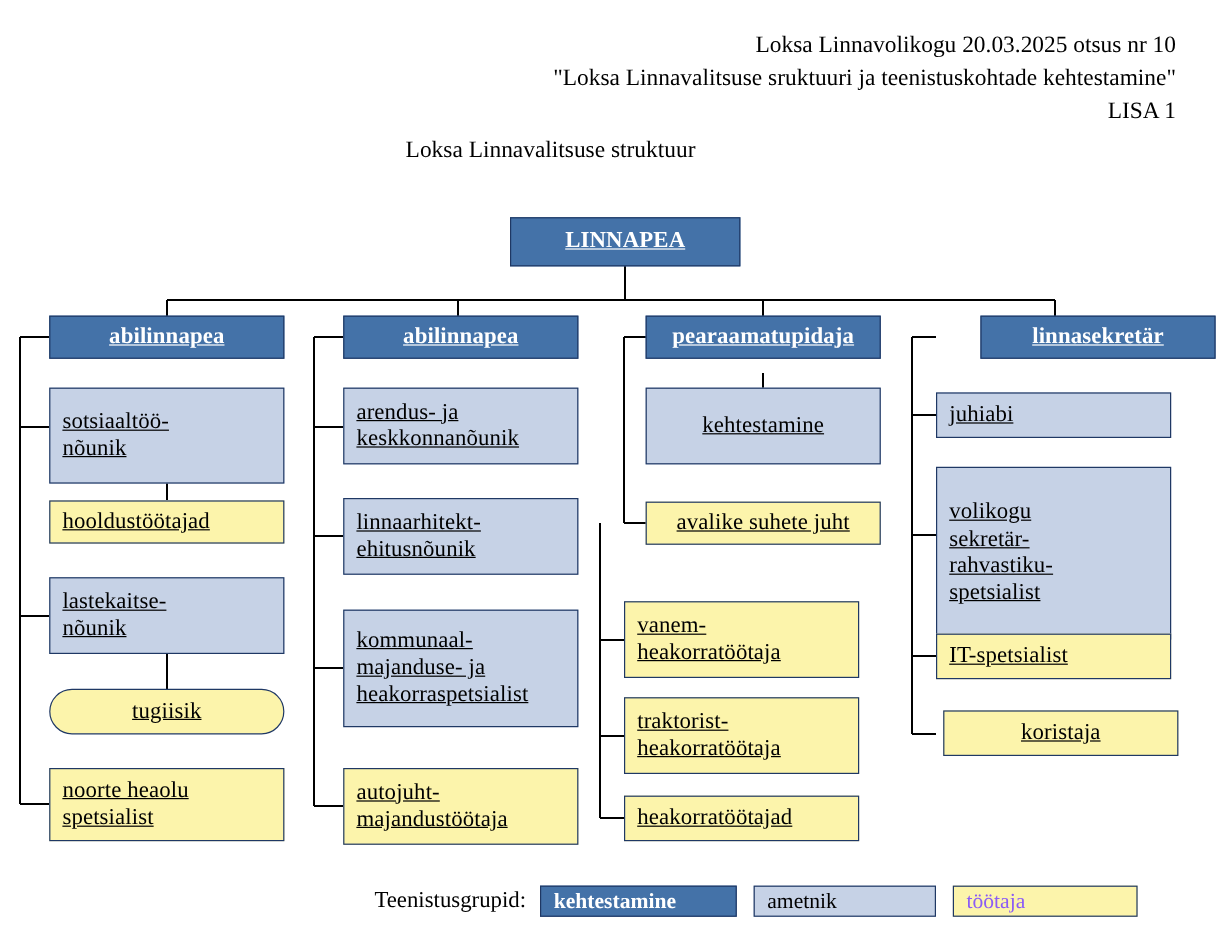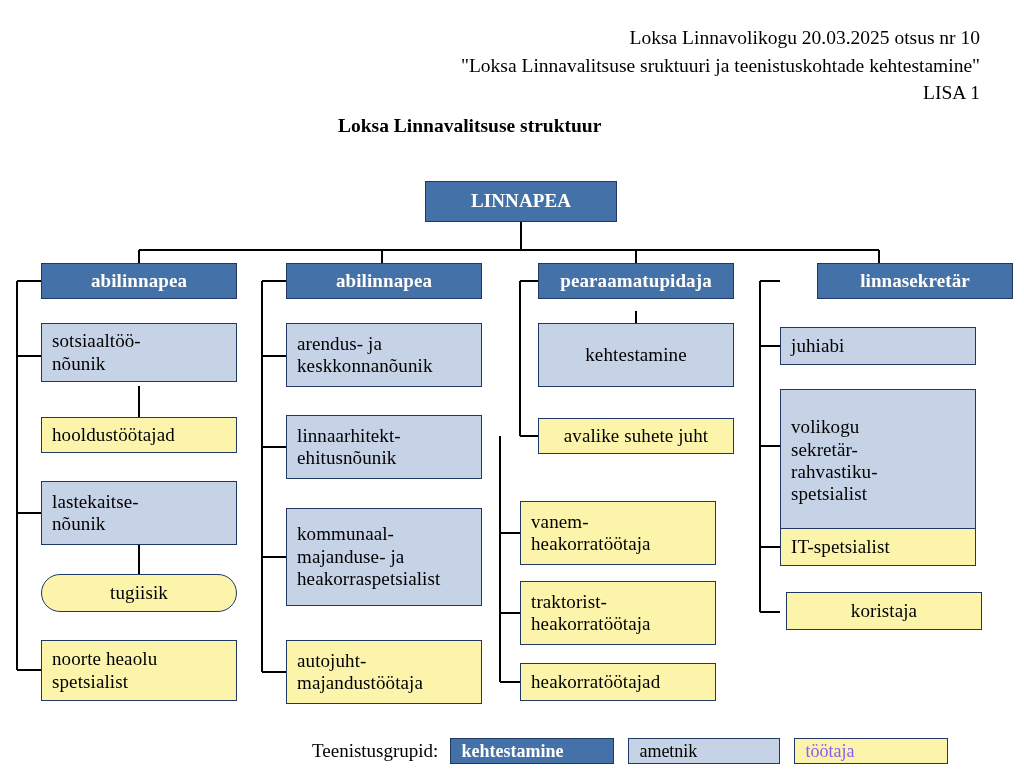--- a/index.html
+++ b/index.html
@@ -25,21 +25,21 @@
     font-size: 19.5px;
     line-height: 1.42;
   }
   .header div { white-space: nowrap; }
 
   .doc-title {
     position: absolute;
     top: 115px;
     left: 338px;
     font-size: 19.5px;
-    font-weight: bold;
+    font-weight: normal;
     white-space: nowrap;
   }
 
   
   .diagram {
     position: absolute;
     left: 0;
     top: 0;
     width: 1024px;
     height: 777px;
@@ -54,20 +54,21 @@
   .node {
     position: absolute;
     box-sizing: border-box;
     border: 1px solid #1f3864;
     display: flex;
     align-items: center;
     padding: 4px 10px;
     font-size: 19px;
     line-height: 1.18;
     letter-spacing: 0.1px;
+    text-decoration: underline;
   }
   .node .txt { display: block; width: 100%; }
 
   
   .lvl-head {           
     background: #4472a8;
     color: #ffffff;
     font-weight: bold;
     justify-content: center;
     text-align: center;
@@ -175,21 +176,21 @@
   </svg>
 
   <div class="node lvl-head" style="left:425px; top:181px; width:192px; height:41px;">
     <span class="txt">LINNAPEA</span>
   </div>
 
   <div class="node lvl-head" style="left:41px; top:263px; width:196px; height:36px;">
     <span class="txt">abilinnapea</span>
   </div>
 
-  <div class="node lvl-officer" style="left:41px; top:323px; width:196px; height:59px; white-space:pre-line;">
+  <div class="node lvl-officer" style="left:41px; top:323px; width:196px; height:80px; white-space:pre-line;">
     <span class="txt">sotsiaaltöö-
 nõunik</span>
   </div>
 
   <div class="node lvl-worker" style="left:41px; top:417px; width:196px; height:36px;">
     <span class="txt">hooldustöötajad</span>
   </div>
 
   <div class="node lvl-officer" style="left:41px; top:481px; width:196px; height:64px; white-space:pre-line;">
     <span class="txt">lastekaitse-

